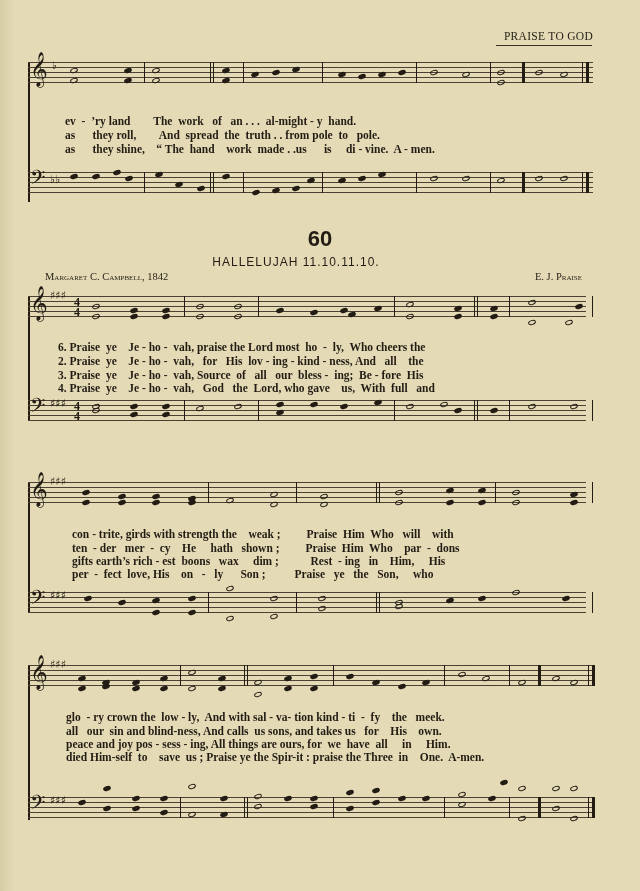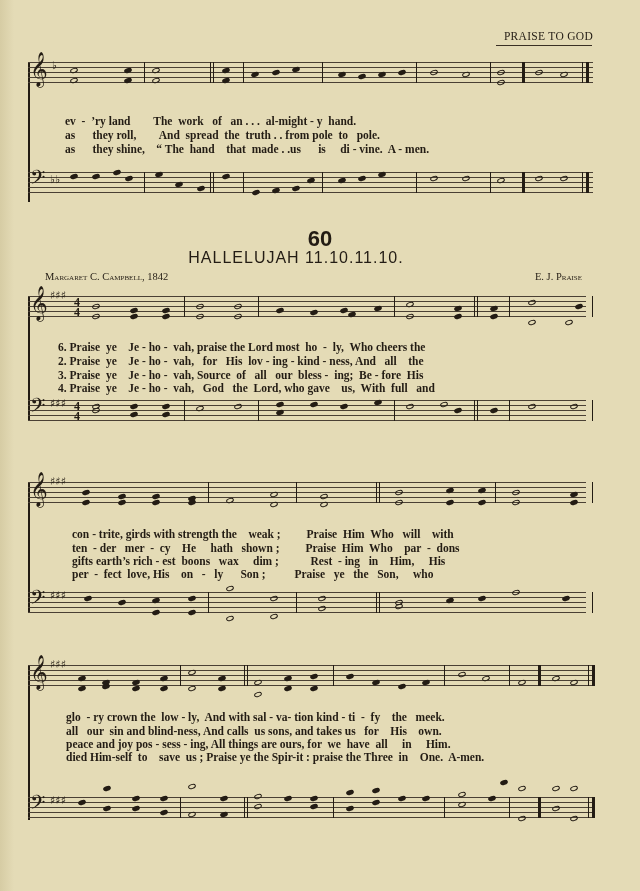--- a/index.html
+++ b/index.html
@@ -48,22 +48,22 @@
   }
   .note.open { background: transparent; border: 1.3px solid #231c14; width: 6px; height: 3px; }
   .lyrics {
     position: absolute; font-size: 11.5px; line-height: 13.6px; white-space: pre; font-weight: bold;
   }
   .hymn-number {
     position: absolute; top: 226px; left: 0; width: 640px; text-align: center;
     font-family: "Liberation Sans", sans-serif; font-size: 22px; font-weight: bold; color: #231c14;
   }
   .tune-name {
-    position: absolute; top: 249px; left: 0; width: 592px; text-align: center;
-    font-family: "Liberation Sans", sans-serif; font-size: 16px; letter-spacing: 1px;
+    position: absolute; top: 255px; left: 0; width: 592px; text-align: center;
+    font-family: "Liberation Sans", sans-serif; font-size: 12px; letter-spacing: 1px;
   }
   .author { position: absolute; top: 271px; left: 45px; font-size: 10.5px; font-variant: small-caps; }
   .composer { position: absolute; top: 271px; right: 58px; font-size: 10.5px; font-variant: small-caps; }
 </style>
 </head>
 <body>
 
 <div class="page-shade"></div>
 
 <div class="running-head">PRAISE TO GOD</div>
@@ -148,21 +148,21 @@
     <div class="note" style="left:358px;top:176px"></div>
     <div class="note" style="left:378px;top:172px"></div>
   <div class="note open" style="left:430px;top:176px"></div>
     <div class="note open" style="left:462px;top:176px"></div>
   <div class="note open" style="left:497px;top:178px"></div>
     <div class="note open" style="left:535px;top:176px"></div>
     <div class="note open" style="left:560px;top:176px"></div>
 
   <div class="lyrics" style="left:65px;top:115px">ev  -  ’ry land        The  work   of   an . . .  al-might - y  hand.</div>
   <div class="lyrics" style="left:65px;top:129px">as      they roll,        And  spread  the  truth . . from pole  to   pole.</div>
-  <div class="lyrics" style="left:65px;top:143px">as      they shine,    “ The  hand    that  made . .us      is     di - vine.  A - men.</div>
+  <div class="lyrics" style="left:65px;top:143px">as      they shine,    “ The  hand    work  made . .us      is     di - vine.  A - men.</div>
 </div>
 
 <div class="hymn-number">60</div>
 <div class="tune-name">HALLELUJAH  11.10.11.10.</div>
 <div class="author">Margaret C. Campbell, 1842</div>
 <div class="composer">E. J. Praise</div>
 
 <div class="system" style="top:0">
   <div class="brace-line" style="top:296px;height:125px"></div>
   <div class="staff" style="top:296px;width:558px">

